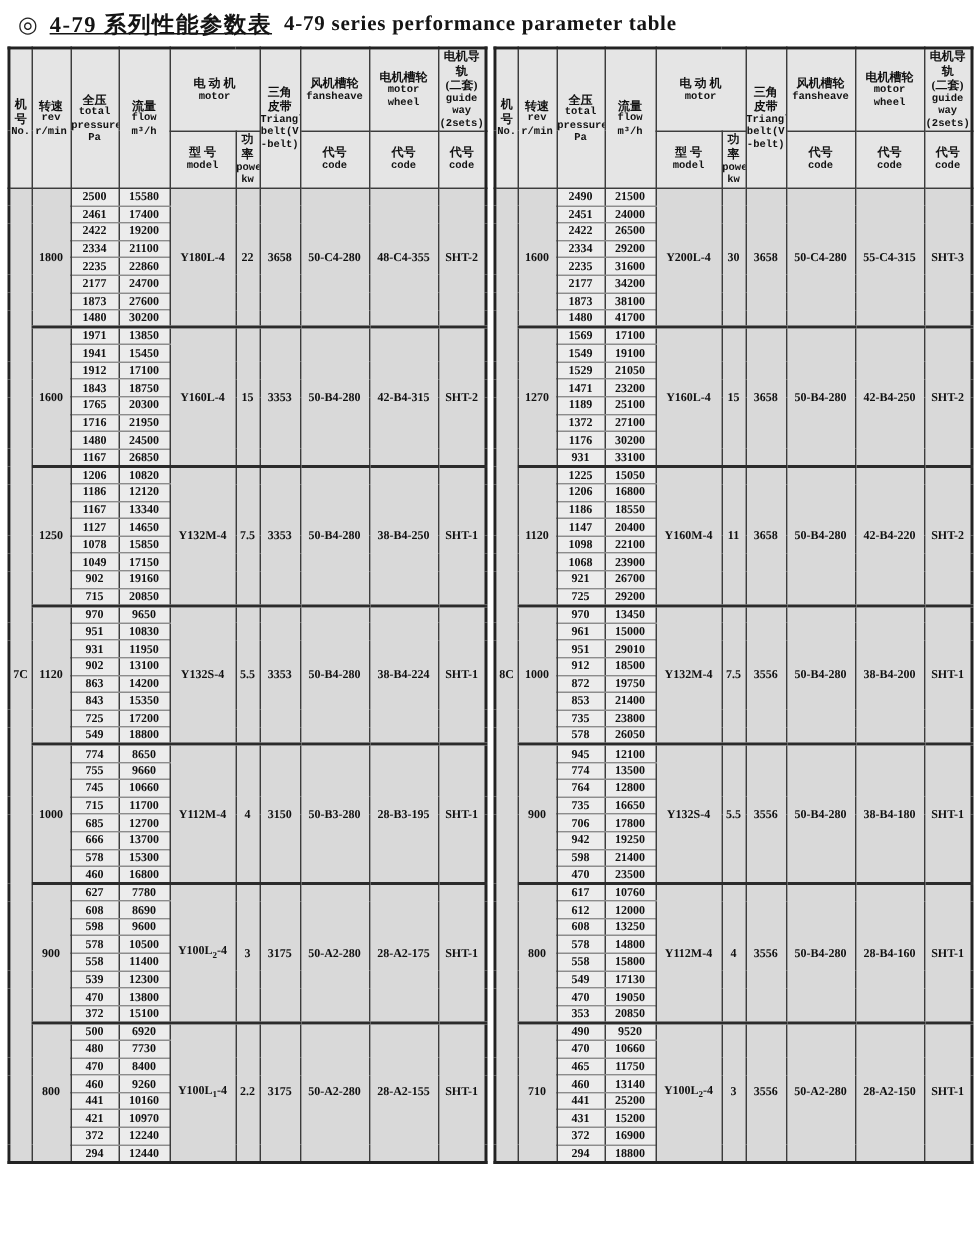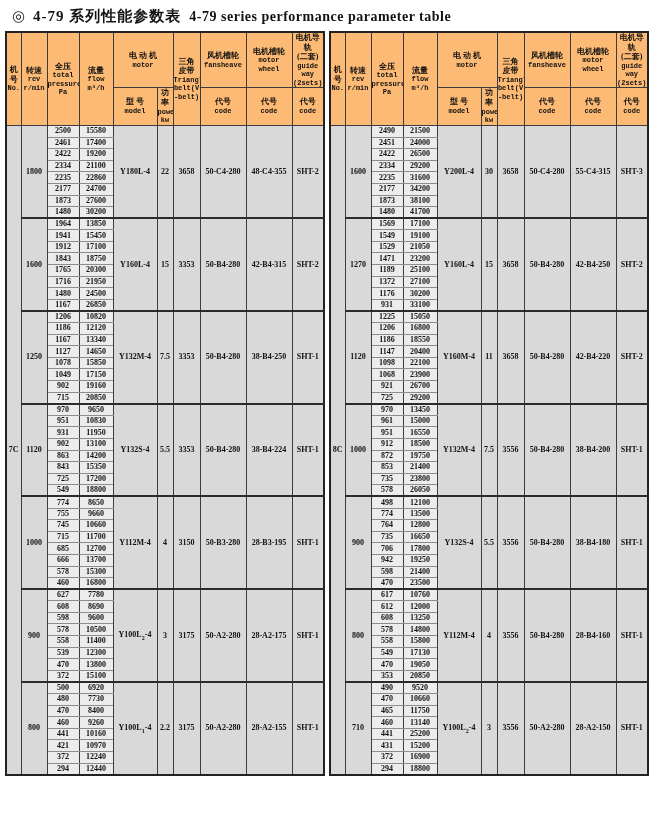--- a/index.html
+++ b/index.html
@@ -13,33 +13,33 @@
   .title-row {
     display: flex; align-items: center; gap: 8px;
     padding: 7px 0 5px 12px;
     font-weight: bold; font-size: 15px; color: #141414;
     white-space: nowrap;
   }
   .bullet {
     font-family: "DejaVu Sans", sans-serif;
     font-size: 15px; line-height: 1; color: #222;
   }
-  .title-zh { font-size: 15px; letter-spacing: 1px; }
+  .title-zh { font-size: 15px; letter-spacing: 1px; text-decoration: underline; }
   .title-en { font-size: 14px; letter-spacing: 0.5px; }
   .tables { display: flex; gap: 4px; padding: 0 5px; }
   table.perf {
     border-collapse: collapse; table-layout: fixed;
     width: 318px; border: 2px solid #222;
   }
   th, td {
     border: 1px solid #3c3c3c; padding: 0;
     text-align: center; vertical-align: middle;
     font-weight: bold; color: #111; overflow: hidden;
   }
-  thead th { background: #fdba74; font-size: 8px; line-height: 1.2; }
+  thead th { background: #e5e5e5; font-size: 8px; line-height: 1.2; }
   thead .en { font-size: 7px; font-family: Liberation Mono, monospace; }
   thead tr.h1 { height: 47px; }
   thead tr.h2 { height: 38px; }
   tbody td { font-size: 8px; height: 11.6px; line-height: 1; }
   td.num {
     background: #ececec;
     border-top: 1px solid #8c8c8c; border-bottom: 1px solid #8c8c8c;
   }
   td.label { background: #d9d9d9; }
   tr.group-start td { border-top: 2px solid #2b2b2b; }
@@ -177,21 +177,21 @@
         <tr>
           <td class="num">1873</td>
           <td class="num">27600</td>
         </tr>
         <tr>
           <td class="num">1480</td>
           <td class="num">30200</td>
         </tr>
         <tr class="group-start">
           <td class="label" rowspan="8">1600</td>
-          <td class="num">1964</td>
+          <td class="num">1971</td>
           <td class="num">13850</td>
           <td class="label" rowspan="8">Y160L-4</td>
           <td class="label" rowspan="8">15</td>
           <td class="label" rowspan="8">3353</td>
           <td class="label" rowspan="8">50-B4-280</td>
           <td class="label" rowspan="8">42-B4-315</td>
           <td class="label" rowspan="8">SHT-2</td>
         </tr>
         <tr>
           <td class="num">1941</td>
@@ -633,21 +633,21 @@
           <td class="label" rowspan="8">50-B4-280</td>
           <td class="label" rowspan="8">38-B4-200</td>
           <td class="label" rowspan="8">SHT-1</td>
         </tr>
         <tr>
           <td class="num">961</td>
           <td class="num">15000</td>
         </tr>
         <tr>
           <td class="num">951</td>
-          <td class="num">16550</td>
+          <td class="num">29010</td>
         </tr>
         <tr>
           <td class="num">912</td>
           <td class="num">18500</td>
         </tr>
         <tr>
           <td class="num">872</td>
           <td class="num">19750</td>
         </tr>
         <tr>
@@ -657,21 +657,21 @@
         <tr>
           <td class="num">735</td>
           <td class="num">23800</td>
         </tr>
         <tr>
           <td class="num">578</td>
           <td class="num">26050</td>
         </tr>
         <tr class="group-start">
           <td class="label" rowspan="8">900</td>
-          <td class="num">498</td>
+          <td class="num">945</td>
           <td class="num">12100</td>
           <td class="label" rowspan="8">Y132S-4</td>
           <td class="label" rowspan="8">5.5</td>
           <td class="label" rowspan="8">3556</td>
           <td class="label" rowspan="8">50-B4-280</td>
           <td class="label" rowspan="8">38-B4-180</td>
           <td class="label" rowspan="8">SHT-1</td>
         </tr>
         <tr>
           <td class="num">774</td>

